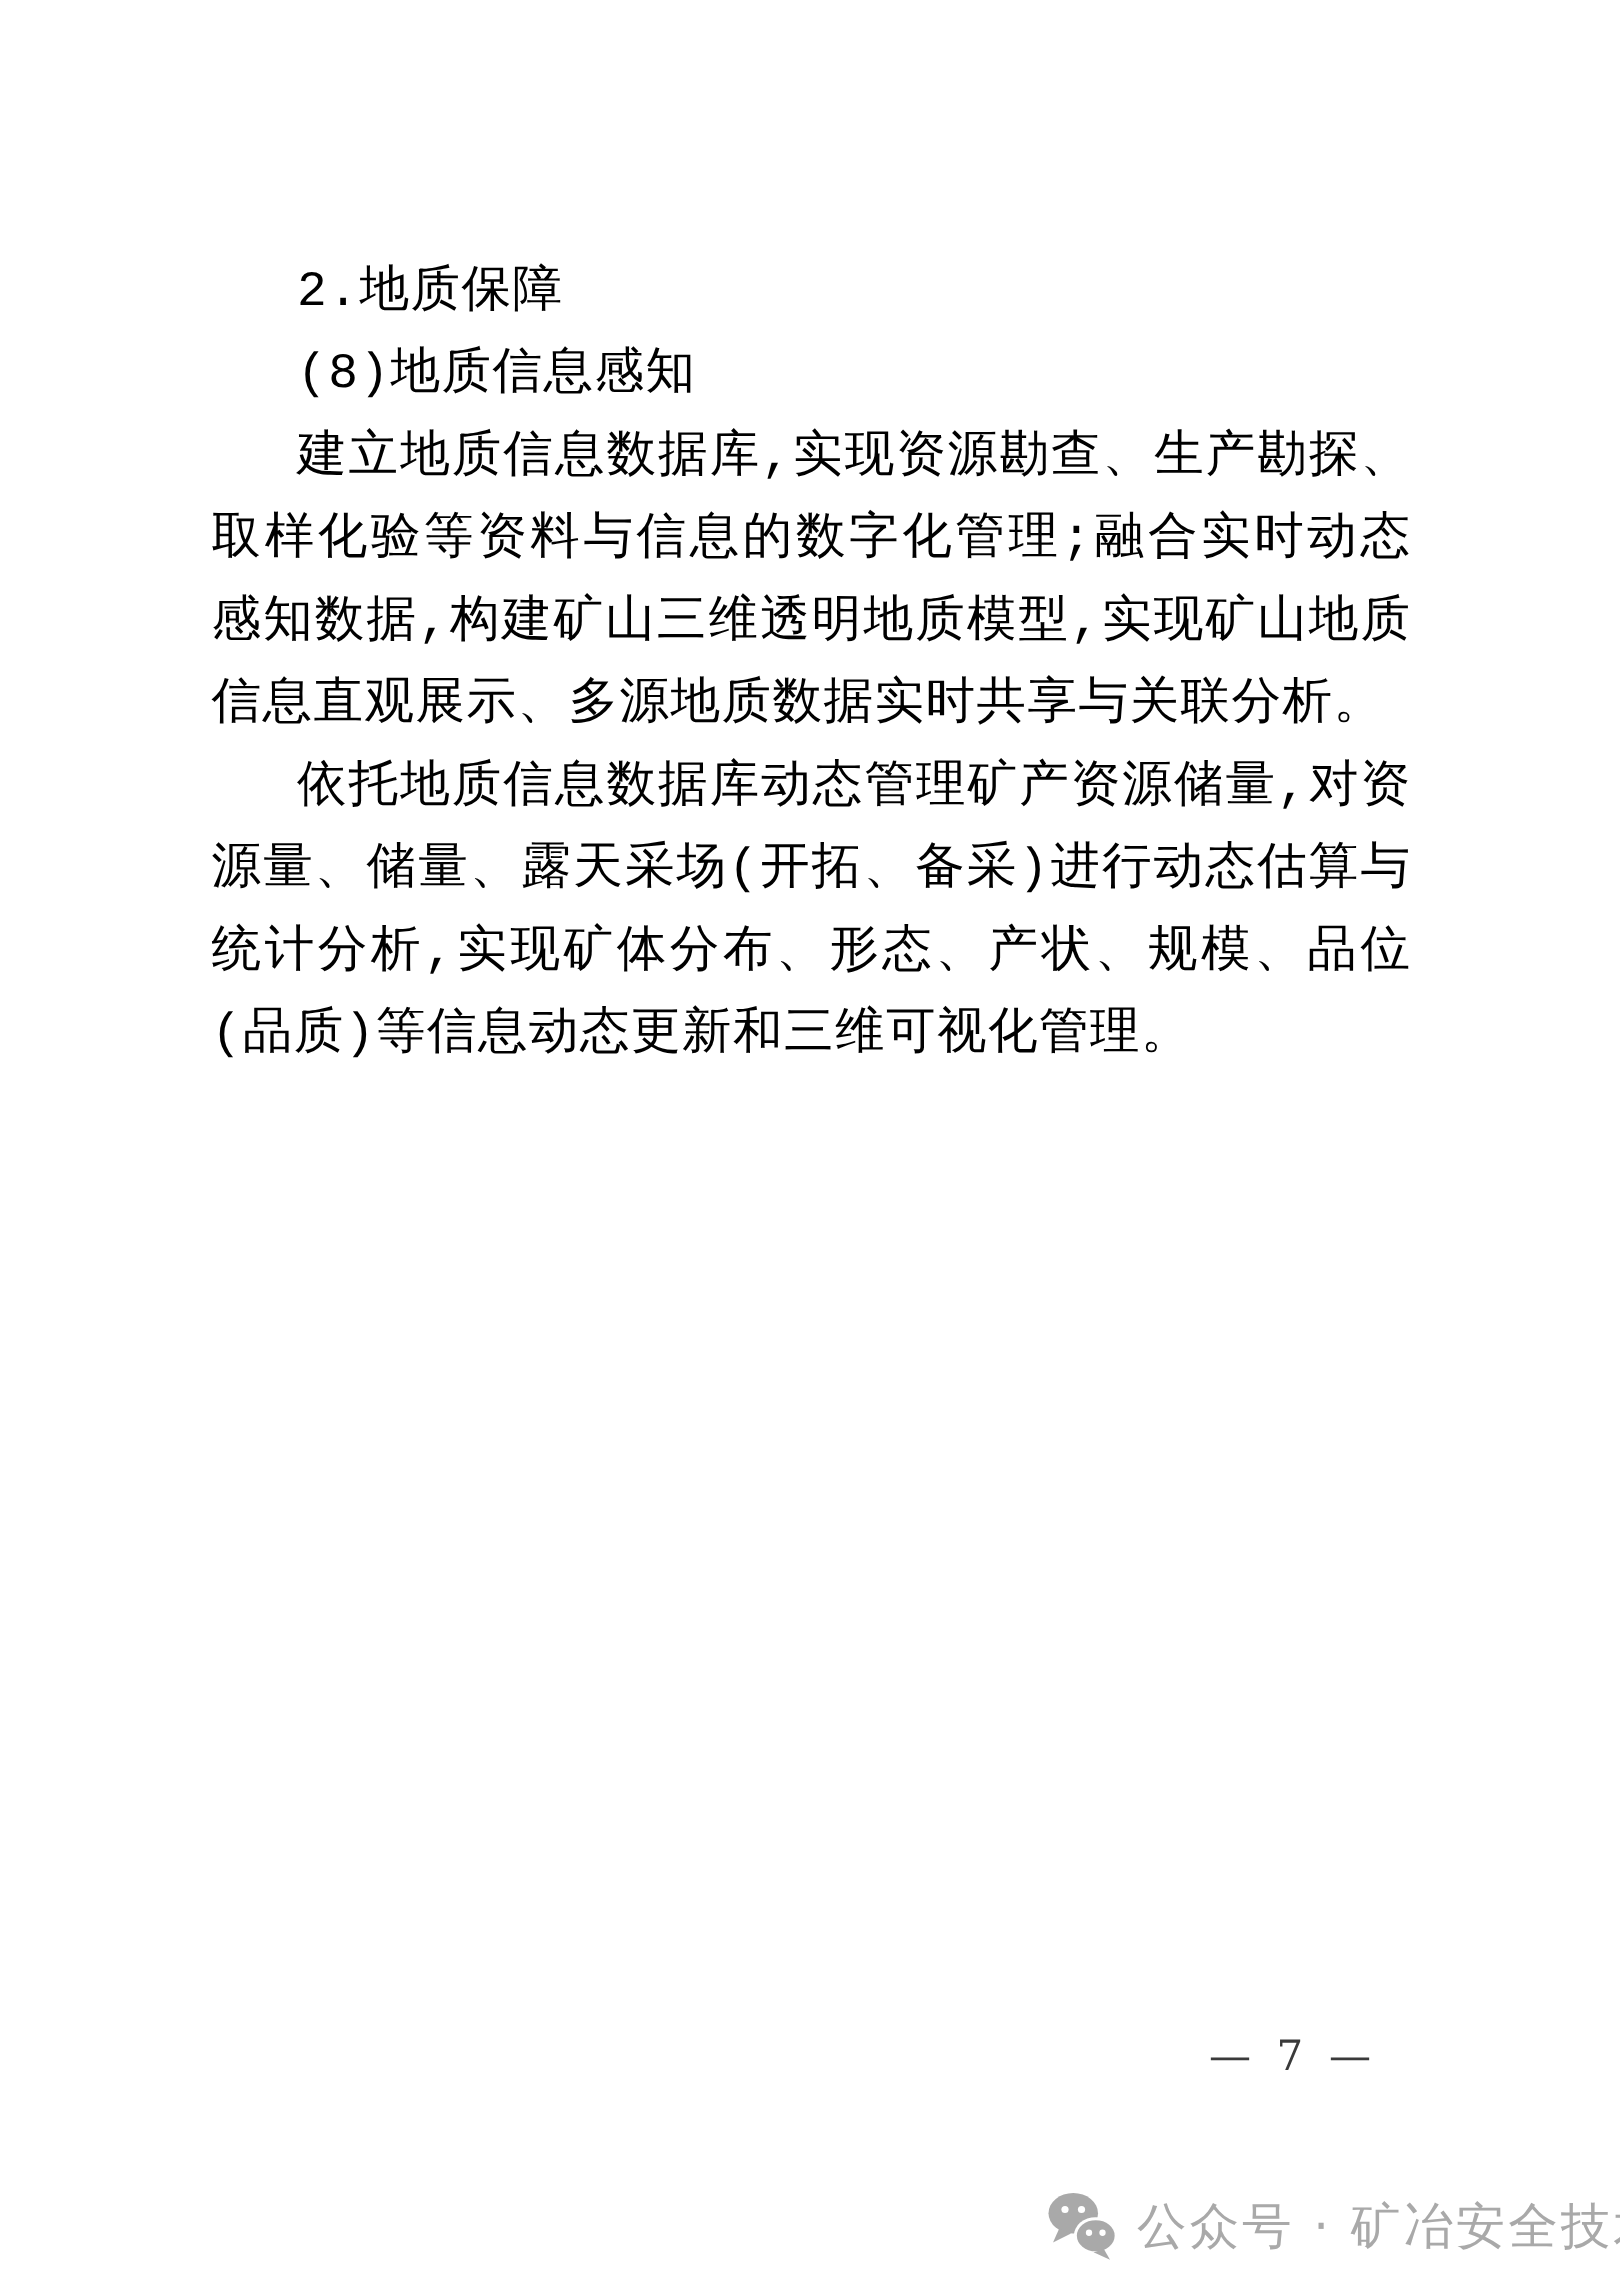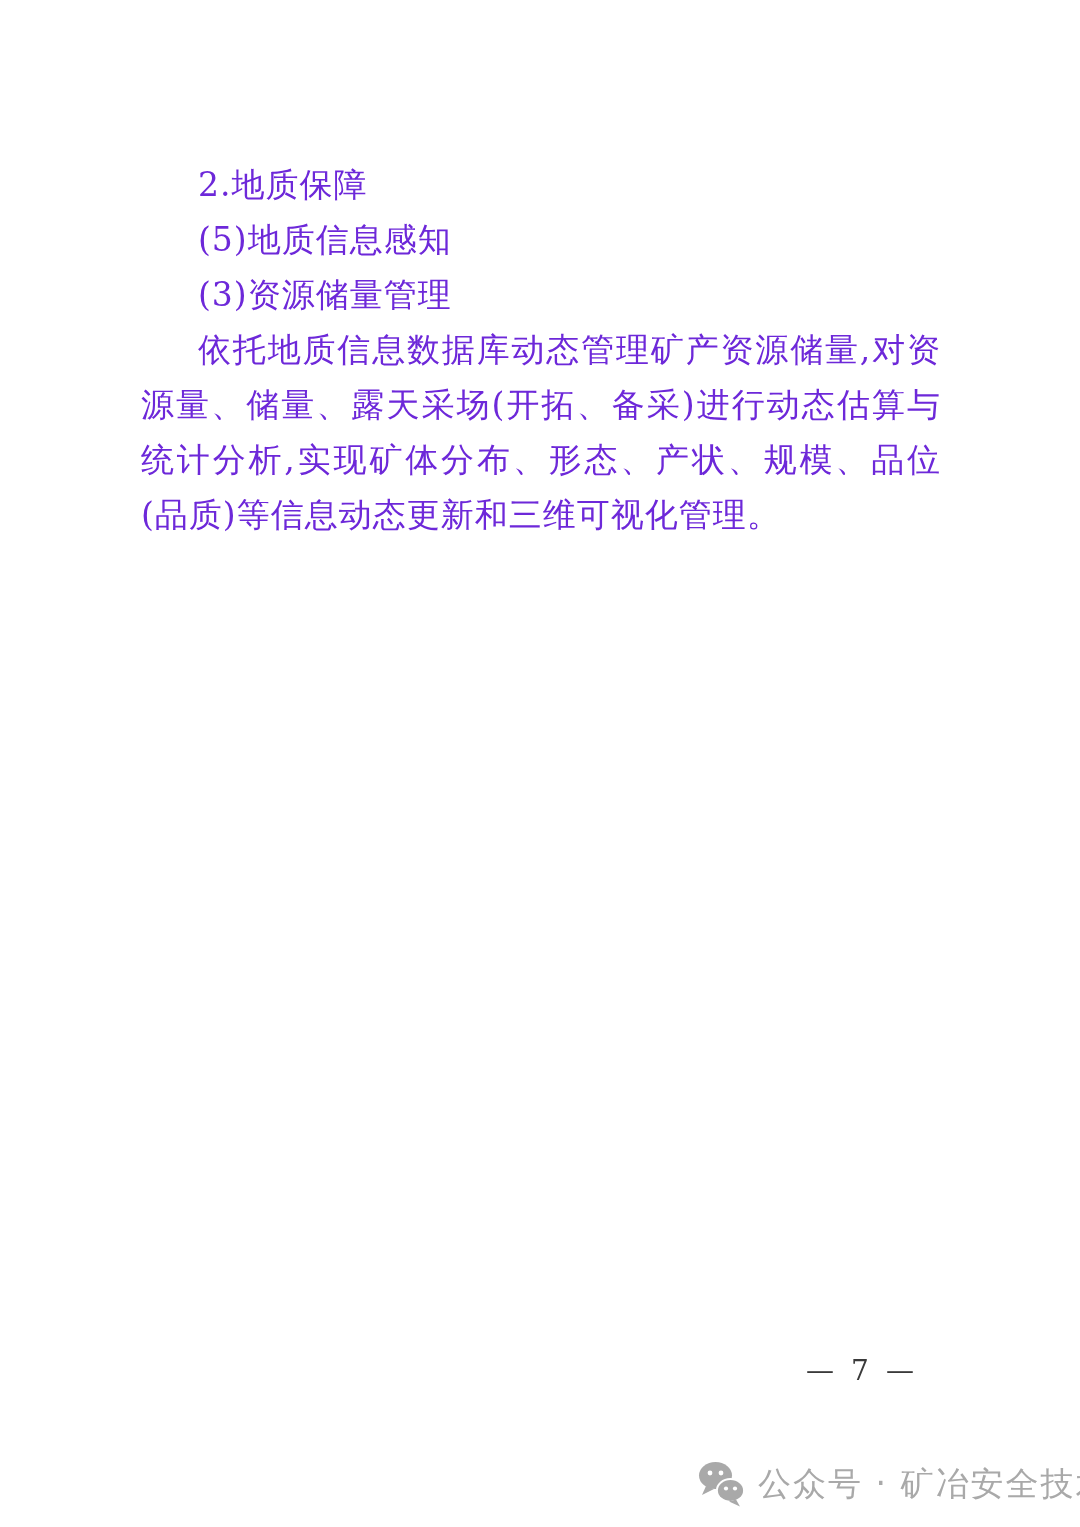--- a/index.html
+++ b/index.html
@@ -11,28 +11,29 @@
     position: relative;
     width: 1080px;
     height: 1527px;
     background: #ffffff;
     overflow: hidden;
     font-family: "DejaVu Serif", "Liberation Serif", serif;
   }
   .doc-body {
     position: absolute;
     left: 141px;
-    top: 157px;
+    top: 167px;
     width: 800px;
-    color: #6d28d9;
+    color: #000000;
     font-size: 33px;
     line-height: 55px;
     letter-spacing: 1px;
     text-align: justify;
     text-justify: inter-ideograph;
+    font-family: Liberation Mono, monospace;
   }
   .doc-body h2,
   .doc-body h3,
   .doc-body p {
     margin: 0;
     padding: 0;
     font-size: 33px;
     font-weight: normal;
     text-indent: 57px;
   }
@@ -71,22 +72,22 @@
     white-space: nowrap;
   }
 </style>
 </head>
 <body>
 
 <div class="page">
 
   <main class="doc-body">
     <h2>2.地质保障</h2>
-    <h3>(5)地质信息感知</h3>
-    <h3>(3)资源储量管理</h3>
+    <h3>(8)地质信息感知</h3>
+    <p>建立地质信息数据库,实现资源勘查、生产勘探、取样化验等资料与信息的数字化管理;融合实时动态感知数据,构建矿山三维透明地质模型,实现矿山地质信息直观展示、多源地质数据实时共享与关联分析。</p>
     <p>依托地质信息数据库动态管理矿产资源储量,对资源量、储量、露天采场(开拓、备采)进行动态估算与统计分析,实现矿体分布、形态、产状、规模、品位(品质)等信息动态更新和三维可视化管理。</p>
   </main>
 
   <div class="page-number">
     <span>—</span>
     <span>7</span>
     <span>—</span>
   </div>
 
   <div class="watermark">

